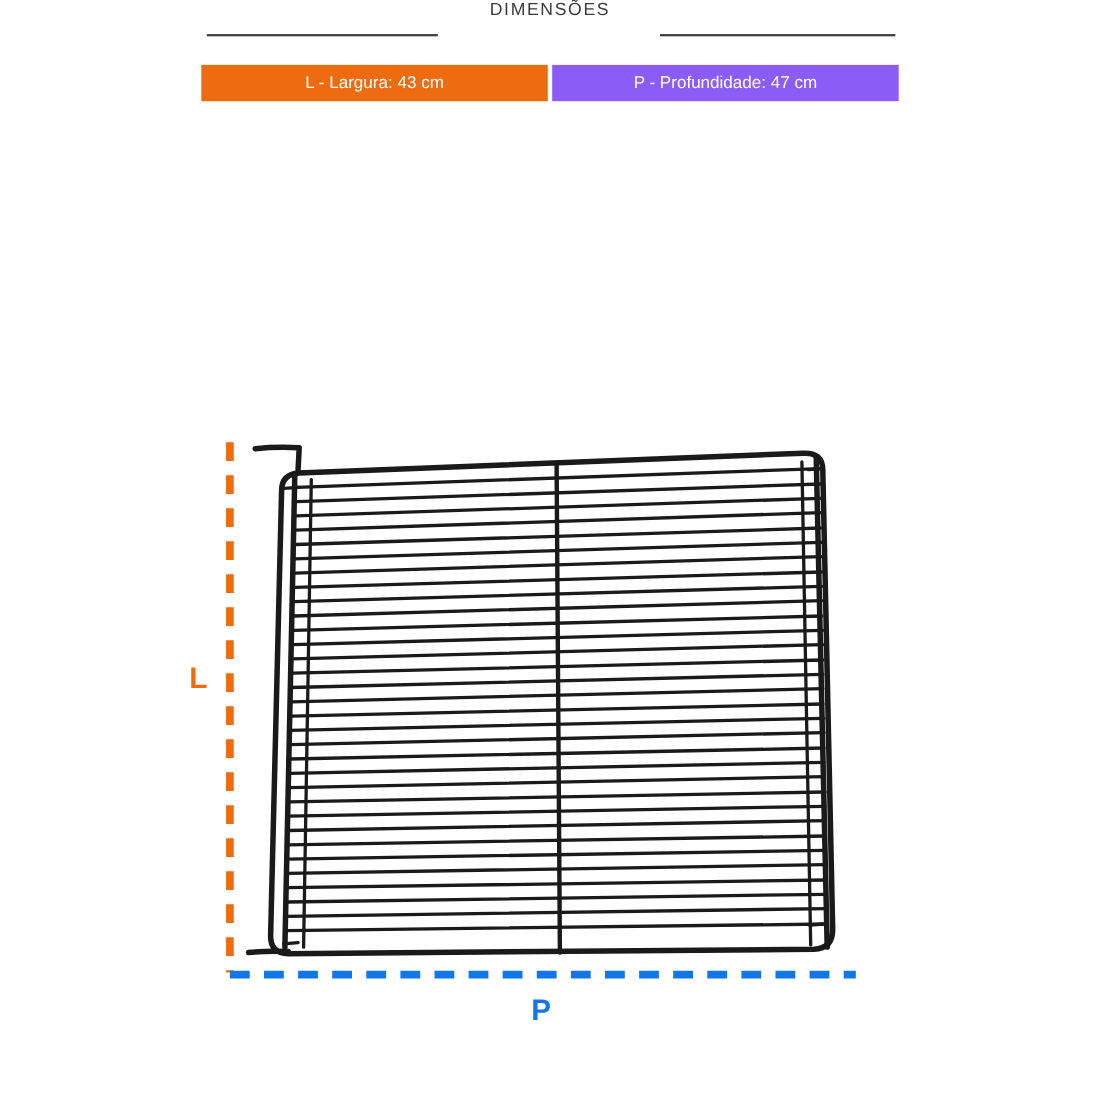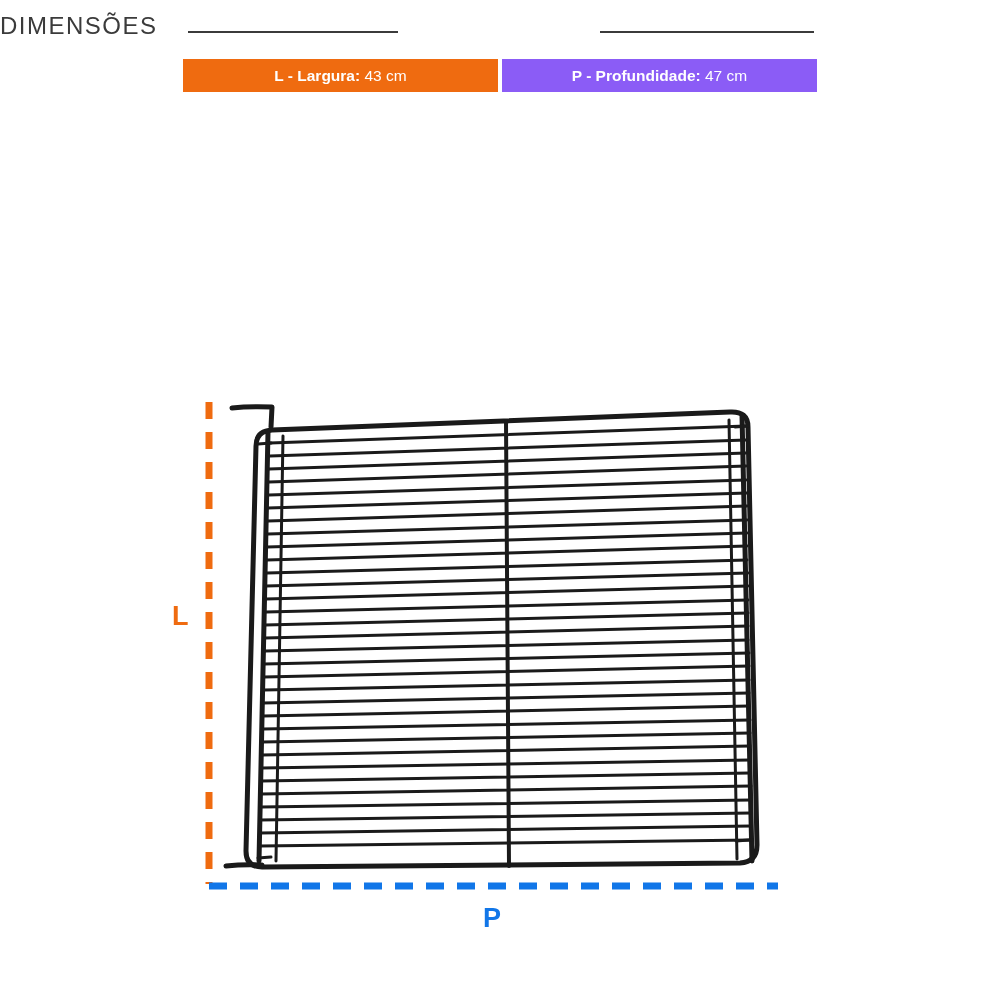--- a/index.html
+++ b/index.html
@@ -27,25 +27,25 @@
     position: absolute;
     top: 31px;
     height: 2px;
     background: #3b3b3b;
   }
   .header-rule.left  { left: 188px;  width: 210px; }
   .header-rule.right { left: 600px;  width: 214px; }
 
   .header-title {
     position: absolute;
-    top: 12px;
+    top: 1px;
     left: 0;
     width: 1000px;
-    text-align: left;
-    font-size: 24px;
+    text-align: center;
+    font-size: 16px;
     letter-spacing: 1.5px;
     color: #3b3b3b;
     font-weight: 400;
   }
 
   
   .chips {
     position: absolute;
     top: 59px;
     left: 183px;
@@ -55,21 +55,21 @@
   }
   .chip {
     flex: 1 1 50%;
     height: 33px;
     line-height: 33px;
     text-align: center;
     color: #ffffff;
     font-size: 15.5px;
   }
   .chip .code {
-    font-weight: bold;
+    font-weight: normal;
   }
   .chip .value {
     font-weight: normal;
   }
   .chip-largura { background: #ef6b10; }
   .chip-profundidade { background: #8b5cf6; margin-left: 4px; }
 
   
   .figure {
     position: absolute;

